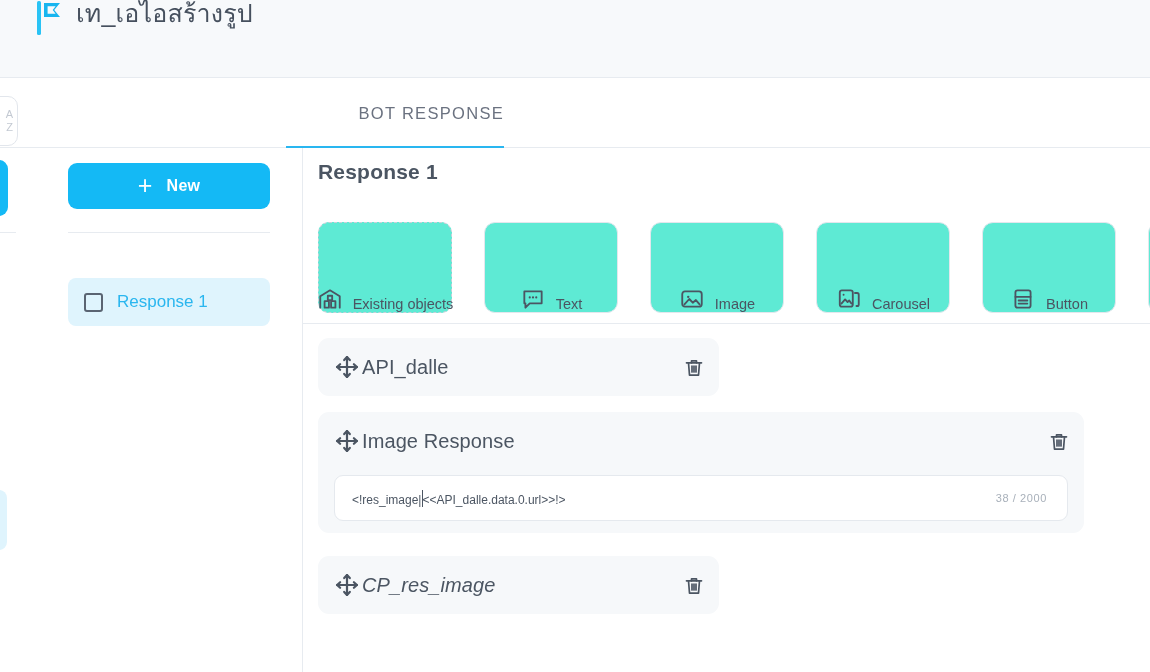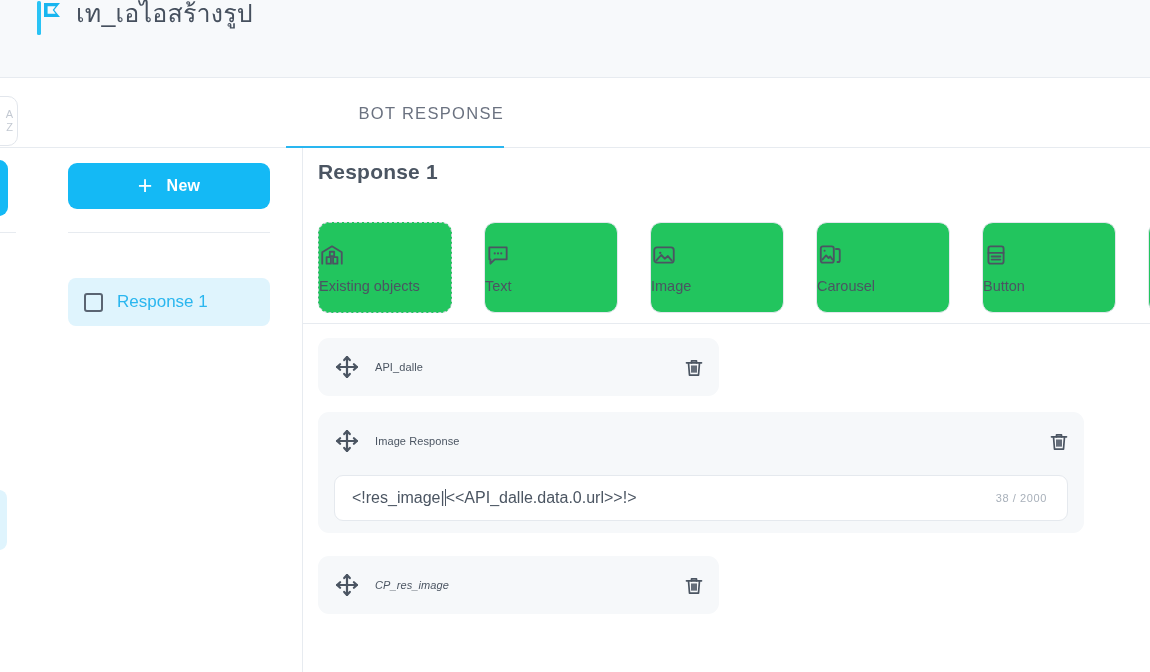--- a/index.html
+++ b/index.html
@@ -132,22 +132,22 @@
   }
 
   
   .cards {
     position: absolute; left: 15px; top: 74px;
     display: flex; gap: 32px;
   }
   .card {
     width: 134px; height: 91px;
     border: 1px solid #e3e7ed; border-radius: 11px;
-    background: #22c55e;
-    display: flex; flex-direction: column; align-items: flex-start; justify-content: center;
+    background: #5eead4;
+    display: flex; flex-direction: row; align-items: flex-end; justify-content: center;
     gap: 10px; cursor: pointer;
   }
   .card.dashed { border: 1px dashed #c9cfd8; }
   .card-label { font-size: 14.5px; color: #4b5562; white-space: nowrap; }
   .card-icon { width: 26px; height: 26px; color: #4b5562; display:block; }
 
   .cards-sep {
     position: absolute; left: 0; top: 175px; width: 847px; height: 1px;
     background: #e7ebf0;
   }
@@ -161,37 +161,37 @@
   .block-api  { top: 190px; }
   .block-cp   { top: 408px; font-style: italic; }
   .block-text { top: 264px; width: 766px; height: 121px; }
 
   .block-head {
     position: absolute; left: 0; top: 0; height: 58px; width: 100%;
     display: flex; align-items: center;
   }
   .drag-handle { margin-left: 15px; width: 28px; height: 28px; color: #4b5562; cursor: grab; flex:0 0 auto; }
   .block-name {
-    margin-left: 14px; font-size: 11px; color: #4b5562; letter-spacing: .1px;
+    margin-left: 1px; font-size: 20px; color: #4b5562; letter-spacing: .1px;
   }
   .trash-btn {
     position: absolute; width: 24px; height: 24px; color: #4b5562;
     background: none; border: none; padding: 0; cursor: pointer;
   }
   .trash-simple { left: 364px; top: 18px; }
   .trash-text   { left: 729px; top: 18px; }
 
   .text-input {
     position: absolute; left: 16px; top: 63px;
     width: 734px; height: 46px;
     background: #ffffff; border: 1px solid #e5e9ee; border-radius: 9px;
     display: flex; align-items: center;
   }
   .text-input-value {
-    margin-left: 17px; font-size: 16px; color: #4b5562; flex: 1 1 auto;
+    margin-left: 17px; font-size: 12px; color: #4b5562; flex: 1 1 auto;
     white-space: nowrap; overflow: hidden;
   }
   .text-input-value::after {
     content: "";
   }
   .char-counter {
     margin-right: 20px; font-size: 11px; color: #a8b0ba; letter-spacing: .6px;
     white-space: nowrap;
   }
 

